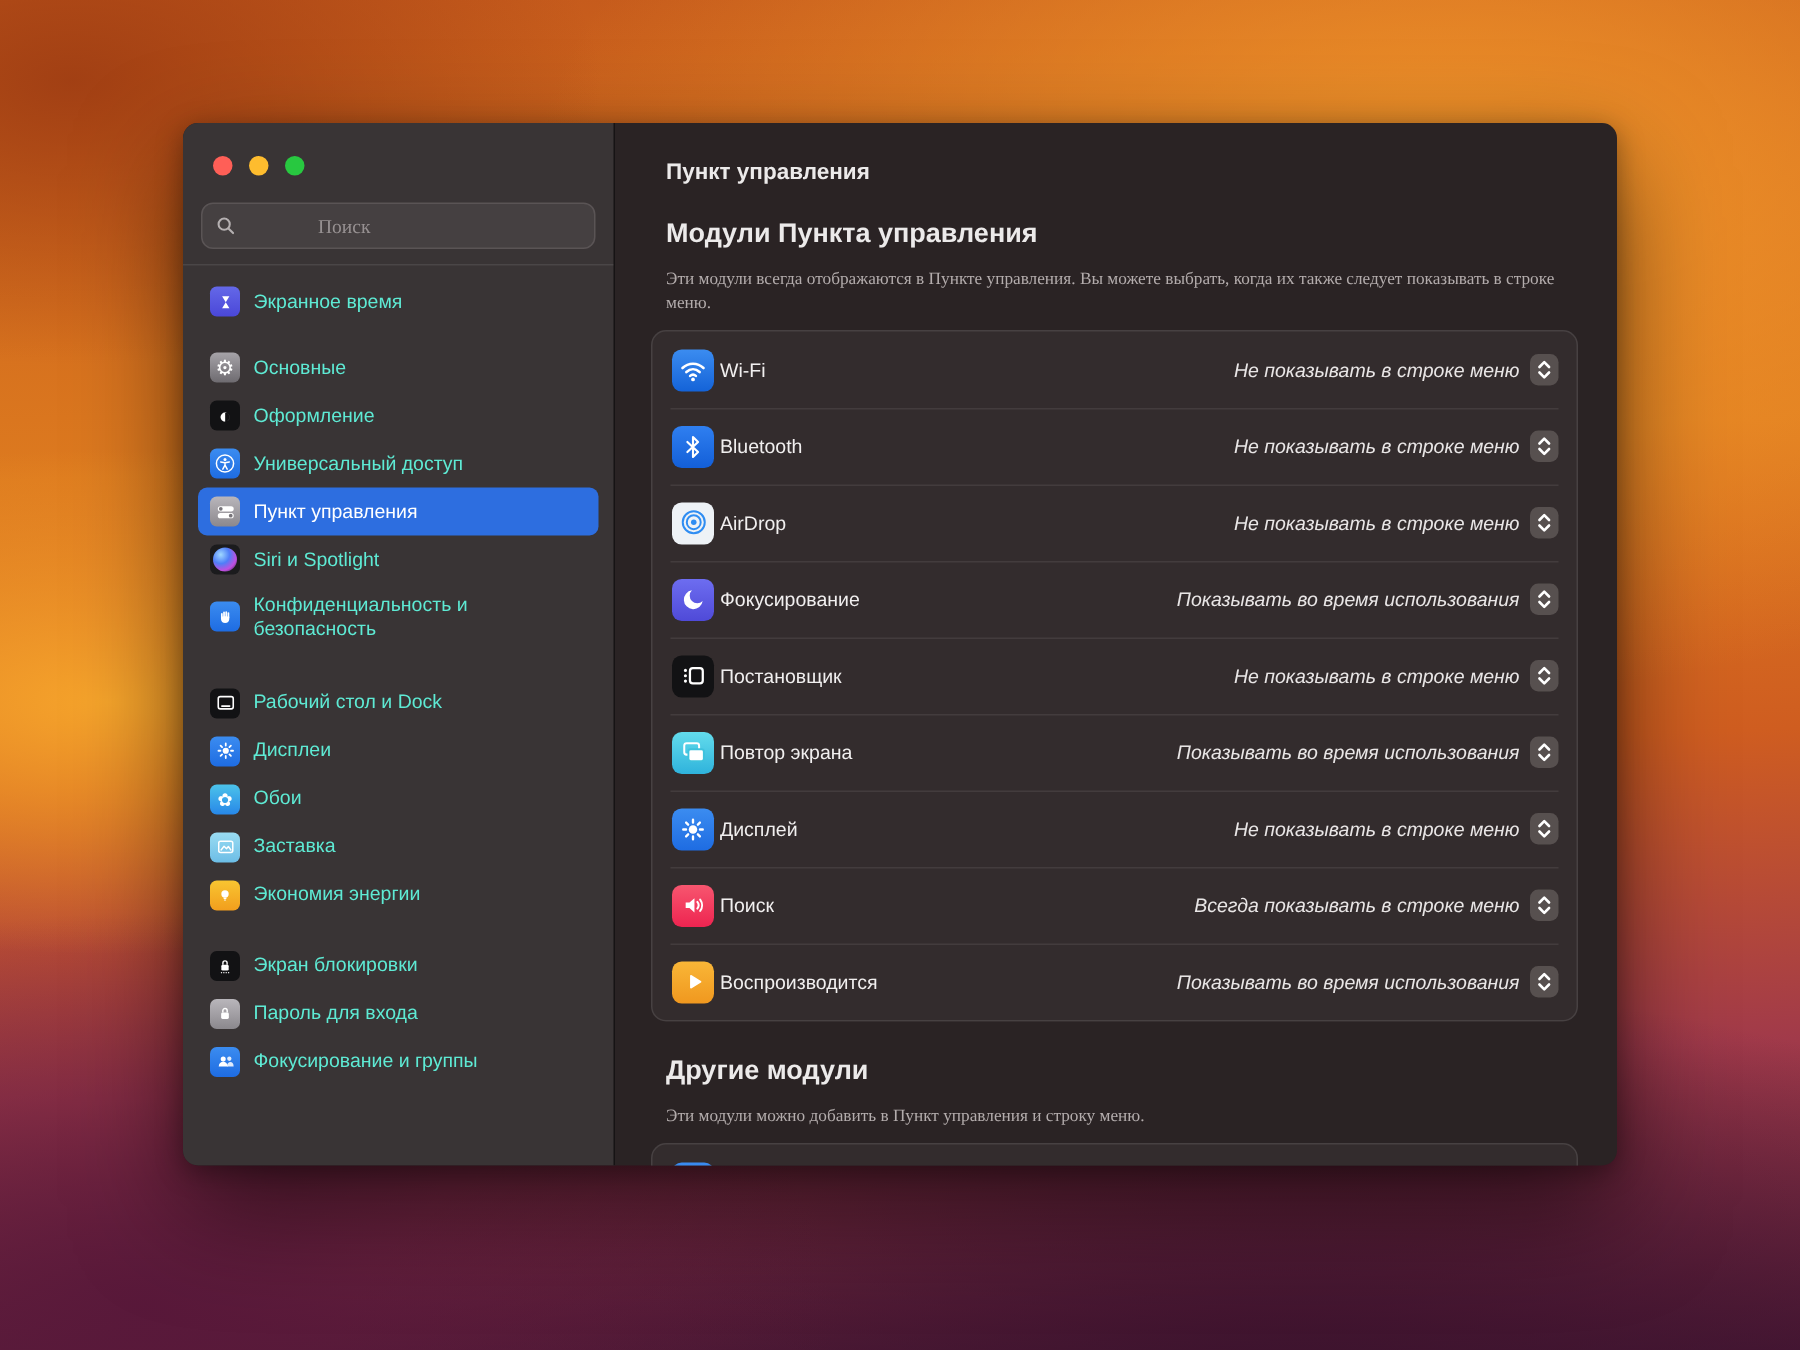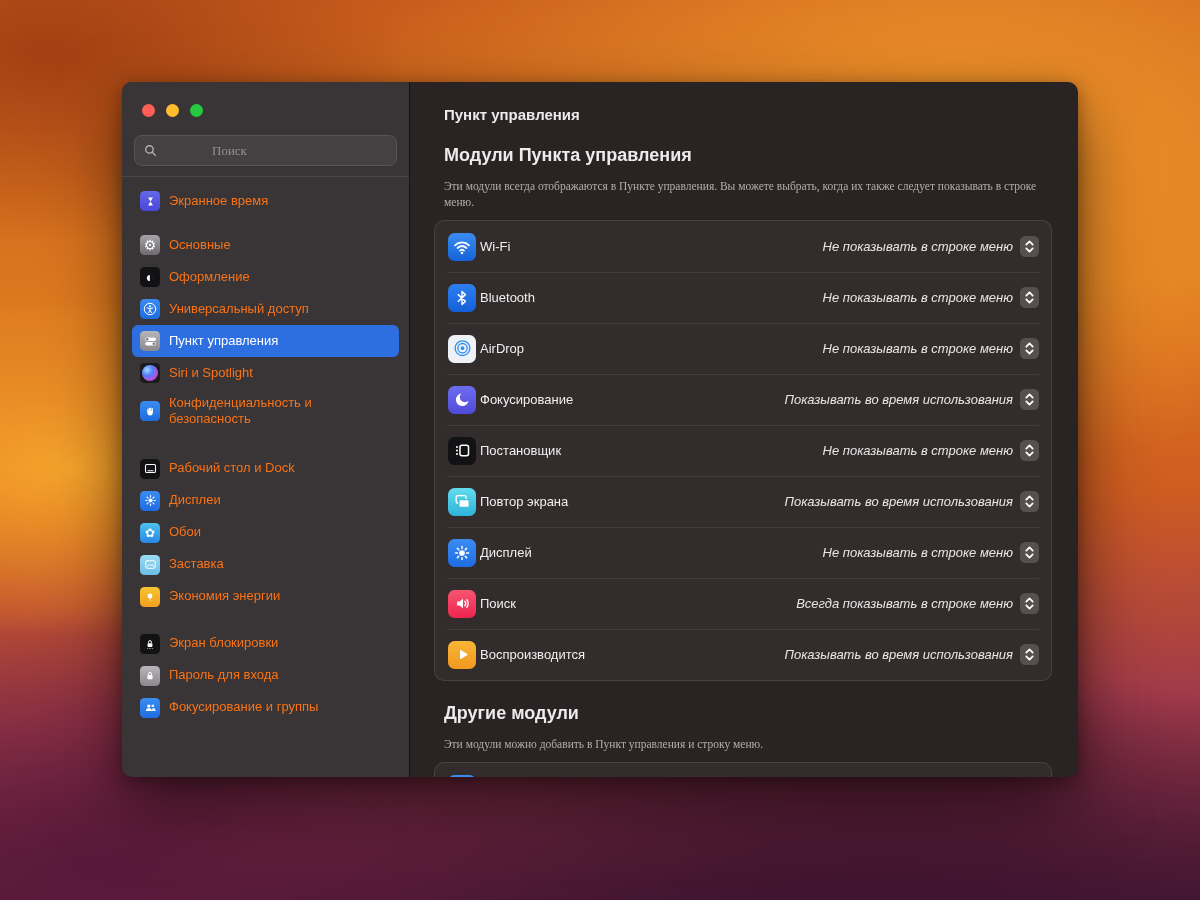--- a/index.html
+++ b/index.html
@@ -26,21 +26,21 @@
   .traffic{ display:flex; gap:11px; padding:22px 0 14px 20px; }
   .tl{ width:13px; height:13px; border-radius:50%; }
   .tl.close{ background:#ff5f57; } .tl.min{ background:#febc2e; } .tl.max{ background:#28c840; }
   .search-wrap{ margin:4px 12px 10px 12px; }
   .search{ display:flex; align-items:center; gap:7px; height:31px; padding:0 9px;
     background:#454041; border:1px solid #5a5455; border-radius:8px; }
   .search input{ flex:1; background:transparent; border:none; outline:none; color:#eab308; font-size:13px; font-family:Liberation Serif, serif;margin-left:48px; }
   .search input::placeholder{ color:#969091; }
   .side-list{ border-top:1px solid rgba(255,255,255,.09); padding:8px 10px 0 10px; overflow:hidden; }
   .side-item{ display:flex; align-items:center; gap:9px; padding:6px 8px; border-radius:6px; min-height:32px; }
-  .side-item .lbl{ color:#f97316; font-size:13px; line-height:1.25; }
+  .side-item .lbl{ color:#5eead4; font-size:13px; line-height:1.25; }
   .side-item.selected{ background:#2d6ee0; }
   .side-item.selected .lbl{ color:#ffffff; }
   .side-group{ margin-bottom:0; }
   .gap-a{ margin-top:12px; } .gap-b{ margin-top:19px; } .gap-c{ margin-top:15px; }
   
   .icn{ display:flex; align-items:center; justify-content:center; flex:0 0 auto; }
   .s20{ width:20px; height:20px; border-radius:4.5px; }
   .s28{ width:28px; height:28px; border-radius:6.5px; }
   .glyph{ color:#fff; line-height:1; }
   

